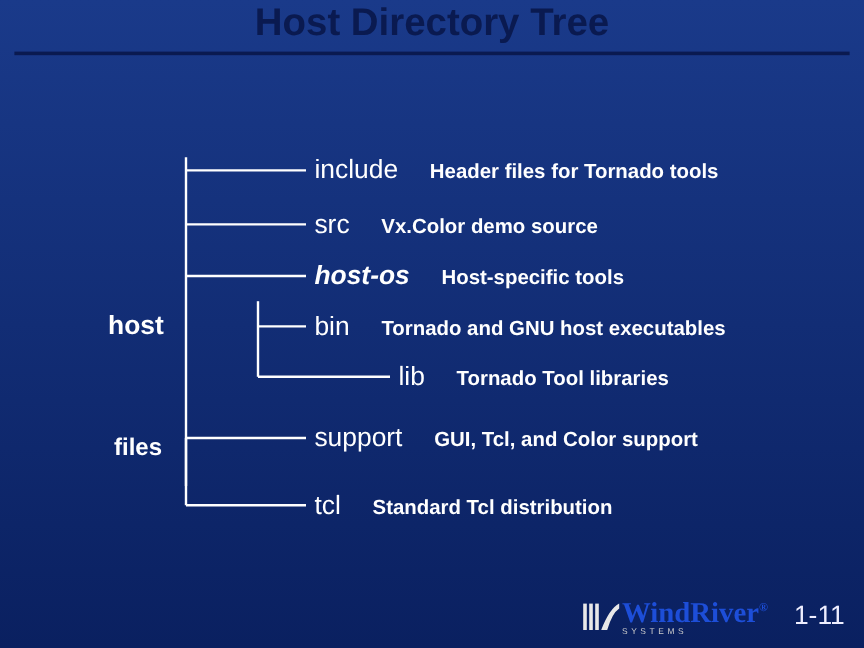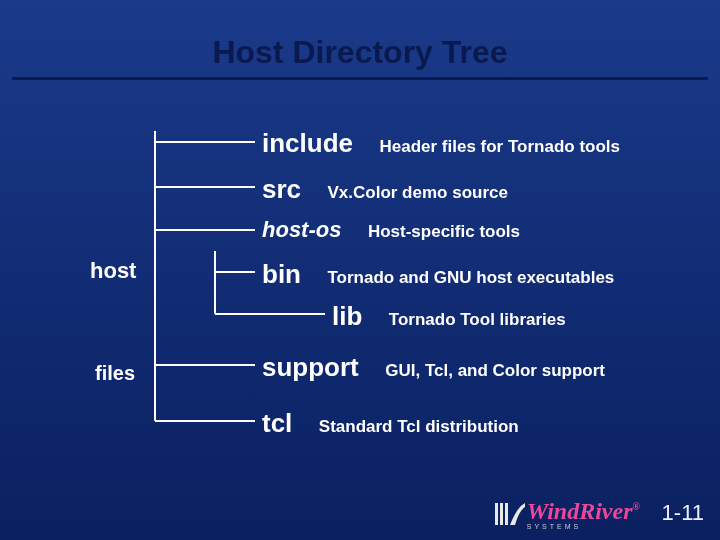--- a/index.html
+++ b/index.html
@@ -8,45 +8,43 @@
     background: linear-gradient(to bottom, #1a3a8a 0%, #0a2060 100%);
     font-family: Arial, Helvetica, sans-serif;
     color: #fff;
     position: relative;
   }
   .title {
     text-align: center;
     font-size: 32px;
     font-weight: bold;
     color: #0a1a50;
-    padding-top: 18px;
     padding-bottom: 6px;
-    margin-top: 16px;
   }
   .underline {
     height: 3px;
     background: #0a1a50;
     margin: 0 12px 0 12px;
   }
   .tree-svg {
     position: absolute;
     top: 0;
     left: 0;
   }
   .row {
     position: absolute;
     white-space: nowrap;
   }
   .root {
     font-size: 22px;
     font-weight: bold;
   }
   .dirname {
-    font-size: 26px;
-    font-weight: bold;
+    font-size: 22px;
+    font-weight: normal;
   }
   .hostos {
     font-style: italic;
     font-weight: bold;
     font-size: 22px;
   }
   .desc {
     font-size: 17px;
     font-weight: bold;
     margin-left: 22px;
@@ -61,23 +59,22 @@
   .logo {
     position: absolute;
     right: 80px;
     bottom: 10px;
     display: flex;
     align-items: center;
   }
   .logo-text {
     font-family: "Times New Roman", serif;
     font-size: 24px;
-    font-style: italic;
     font-weight: bold;
-    color: #ec4899;
+    color: #1d4ed8;
   }
   .reg {
     font-size: 10px;
     vertical-align: super;
   }
   .sys {
     font-size: 7px;
     letter-spacing: 3px;
     color: #ccc;
     margin-top: -2px;

